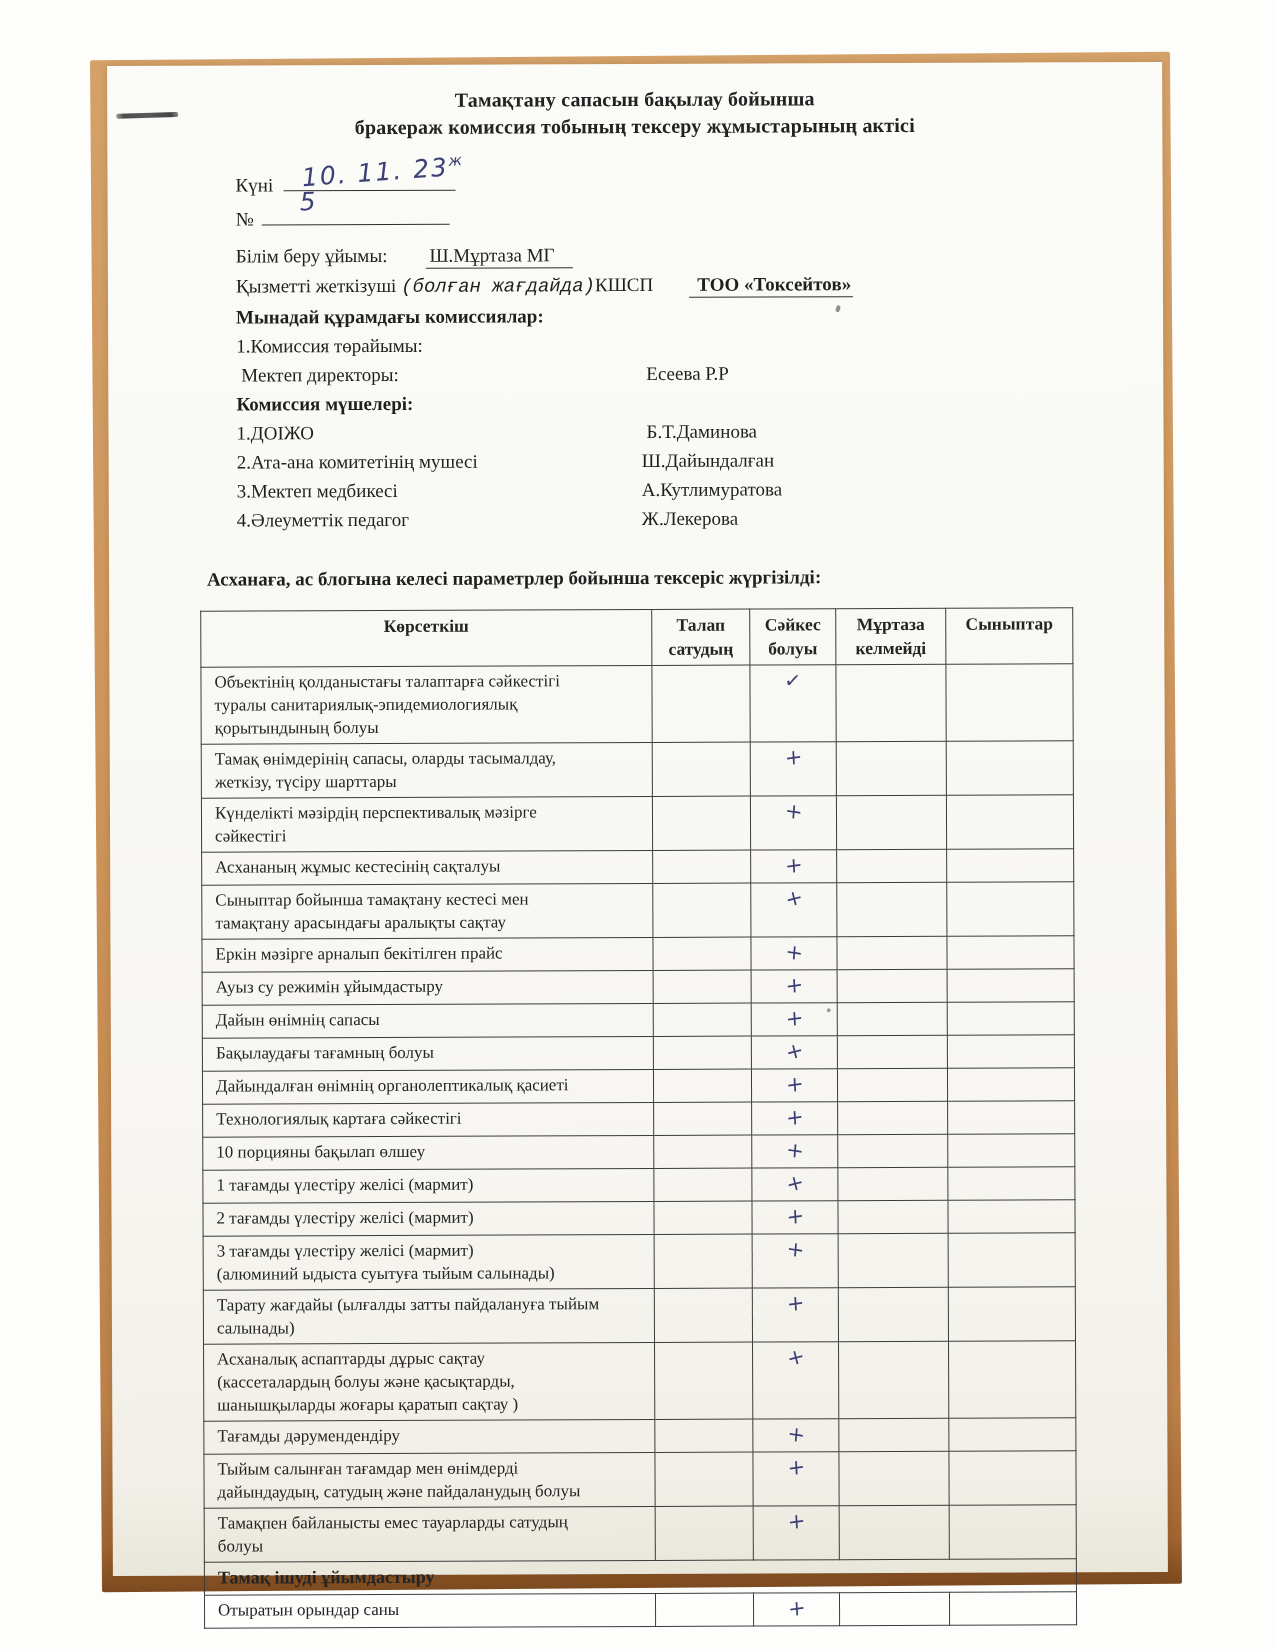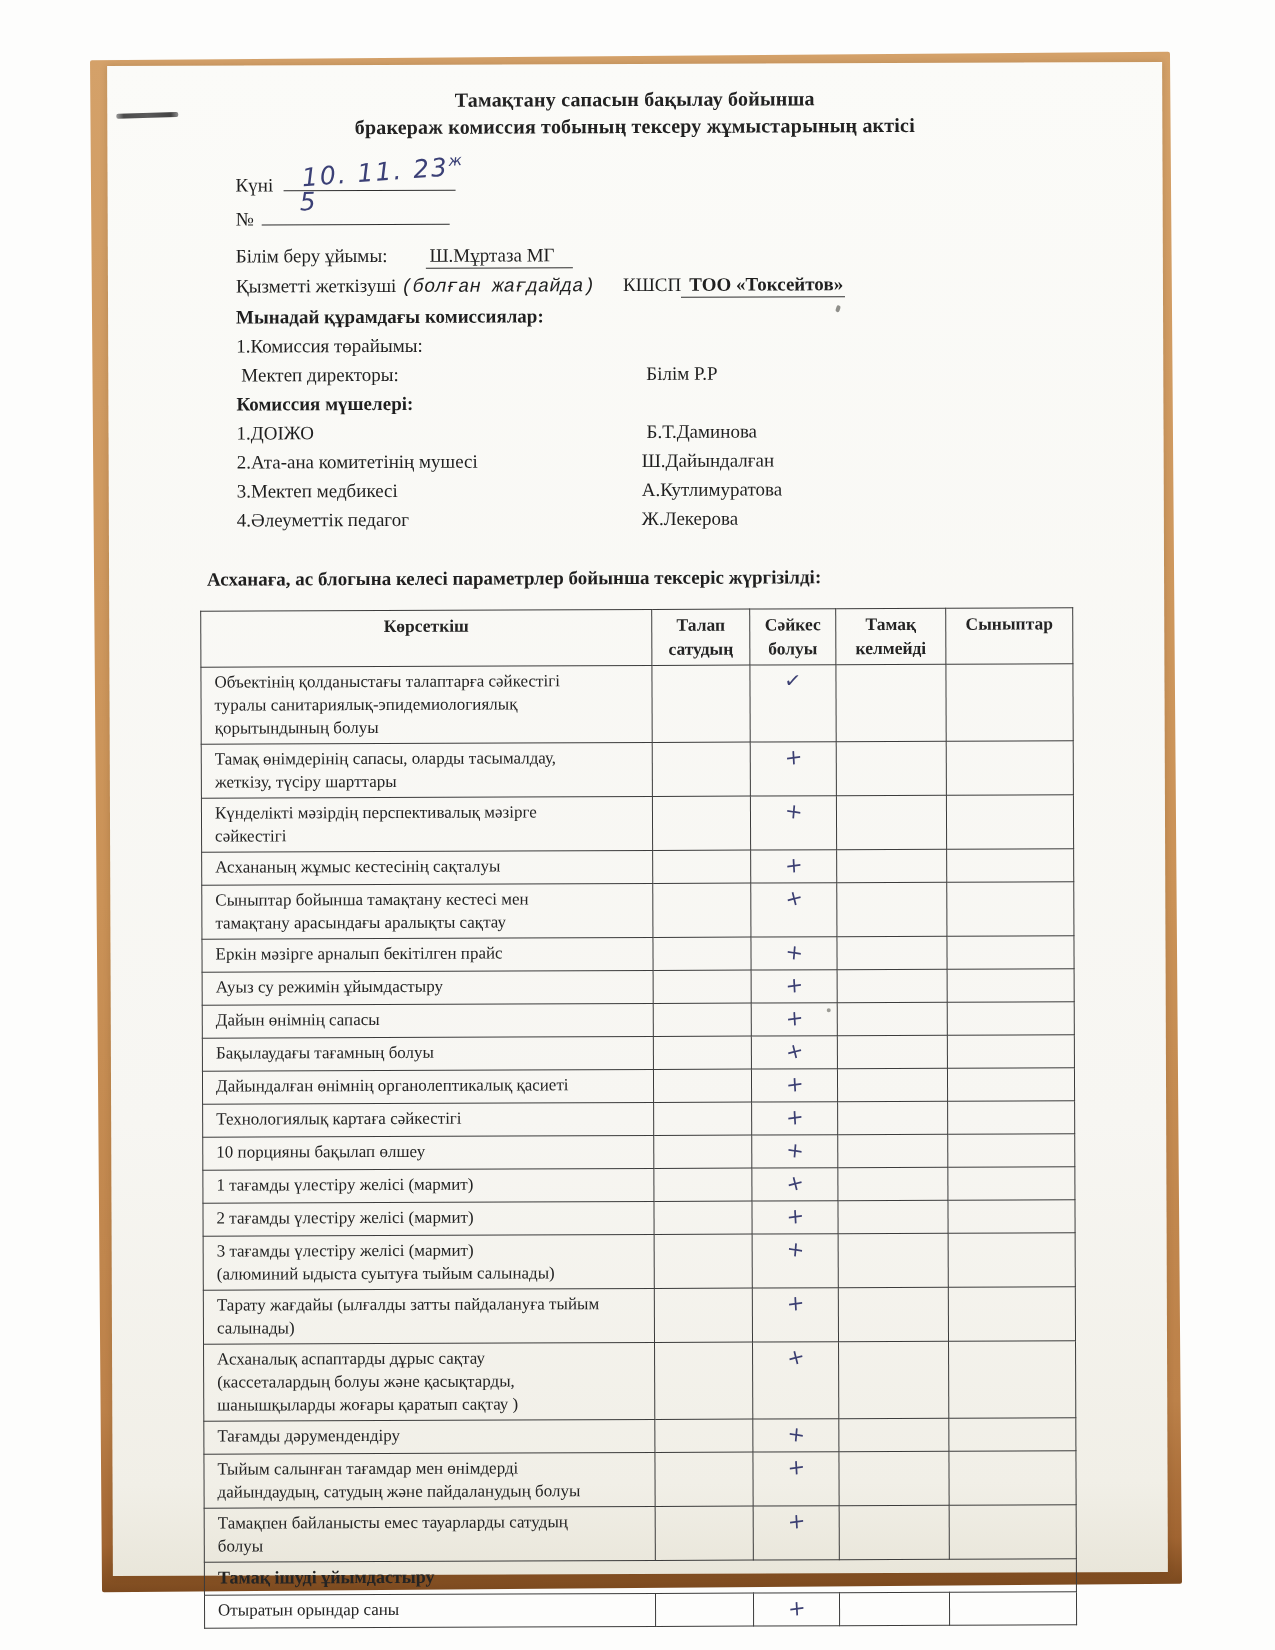--- a/index.html
+++ b/index.html
@@ -36,22 +36,22 @@
   .uline { display: inline-block; border-bottom: 1.6px solid #2e2e2e; }
   .date-uline { width: 172px; margin-left: 10px; position: relative; height: 24px; }
   .num-uline  { width: 188px; margin-left: 8px; position: relative; height: 24px; }
   .hand { font-family: "DejaVu Sans", sans-serif; font-style: italic; color: #3b4076;
     font-size: 25px; letter-spacing: 2px; }
   .hand-date { position: absolute; left: 18px; top: -13px; transform: rotate(-4deg); white-space: nowrap; }
   .hand-date sup { font-size: 15px; letter-spacing: 0; }
   .hand-num { position: absolute; left: 38px; top: -12px; transform: rotate(-2deg); }
   .org-value { margin-left: 38px; padding: 0 18px 0 4px; margin-top: 8px; }
   .provider-note { font-style: italic; font-family: Liberation Mono, monospace; }
-  .provider-prefix { margin-left: 28px; }
-  .provider-value { font-weight: bold; padding: 0 2px 0 8px; }
+  .provider-prefix { }
+  .provider-value { font-weight: bold; padding: 0 2px 0 8px; margin-left: 36px; }
   .bold-line { font-weight: bold; }
   .pair-line .role-col { display: inline-block; width: 405px; white-space: normal; }
   .indent-half { padding-left: 5px; }
 
   .intro-line { margin: 36px 0 0 98px; font-weight: bold; font-size: 19px; }
 
   .insp-table { margin: 20px 0 0 91px; width: 872px; border-collapse: collapse;
     font-size: 17px; line-height: 23px; color: #242424; table-layout: fixed; }
   .insp-table col.c1 { width: 451px; } .insp-table col.c2 { width: 98px; }
   .insp-table col.c3 { width: 86px; }  .insp-table col.c4 { width: 110px; }
@@ -95,21 +95,21 @@
       <div class="meta-line">
         <span>Білім беру ұйымы:</span><span class="uline org-value">Ш.Мұртаза МГ</span>
       </div>
       <div class="meta-line">
         <span>Қызметті жеткізуші</span>
         <span class="provider-note">(болған жағдайда)</span><span class="provider-prefix">КШСП</span><span class="uline provider-value">ТОО «Токсейтов»</span>
       </div>
       <div class="meta-line bold-line">Мынадай құрамдағы комиссиялар:</div>
       <div class="meta-line">1.Комиссия төрайымы:</div>
       <div class="meta-line pair-line indent-half">
-        <span class="role-col">Мектеп директоры:</span><span>Білім Р.Р</span>
+        <span class="role-col">Мектеп директоры:</span><span>Есеева Р.Р</span>
       </div>
       <div class="meta-line bold-line">Комиссия мүшелері:</div>
       <div class="meta-line pair-line">
         <span class="role-col">1.ДОІЖО</span><span class="indent-half">Б.Т.Даминова</span>
       </div>
       <div class="meta-line pair-line">
         <span class="role-col">2.Ата-ана комитетінің мушесі</span><span>Ш.Дайындалған</span>
       </div>
       <div class="meta-line pair-line">
         <span class="role-col">3.Мектеп медбикесі</span><span>А.Кутлимуратова</span>
@@ -127,21 +127,21 @@
           <col class="c2">
           <col class="c3">
           <col class="c4">
           <col class="c5">
         </colgroup>
       <thead>
         <tr>
           <th>Көрсеткіш</th>
           <th>Талап сатудың</th>
           <th>Сәйкес болуы</th>
-          <th>Тамақ келмейді</th>
+          <th>Мұртаза келмейді</th>
           <th>Сыныптар</th>
         </tr>
       </thead>
       <tbody>
           <tr>
             <td class="indicator-cell">Объектінің қолданыстағы талаптарға сәйкестігі туралы санитариялық-эпидемиологиялық қорытындының болуы</td>
             <td class="required-cell"></td>
             <td class="matches-cell"><span class="mark">✓</span></td>
             <td class="not-matches-cell"></td>
             <td class="note-cell"></td>

